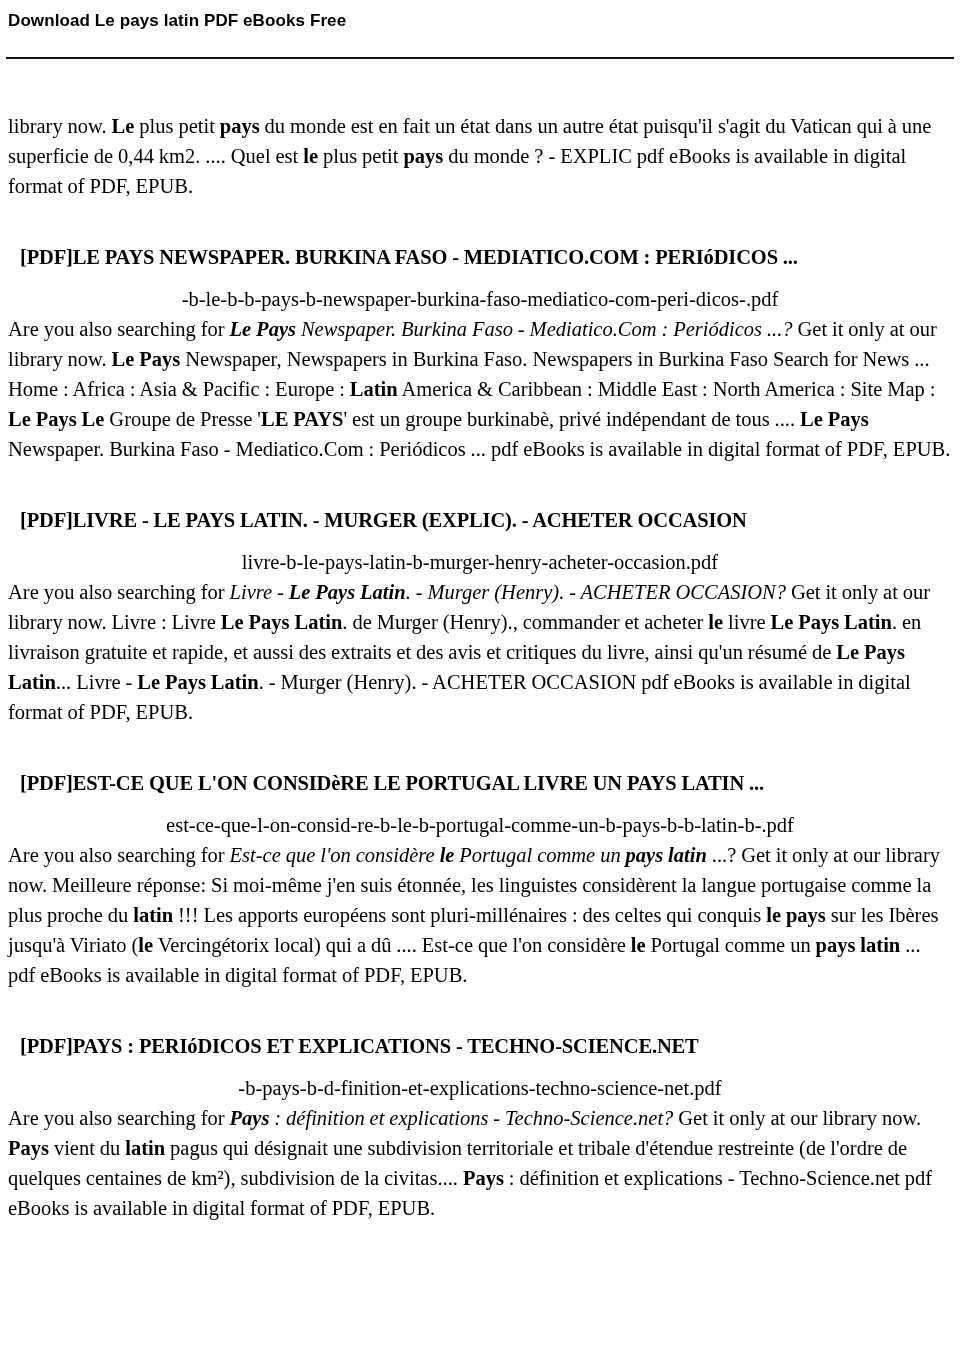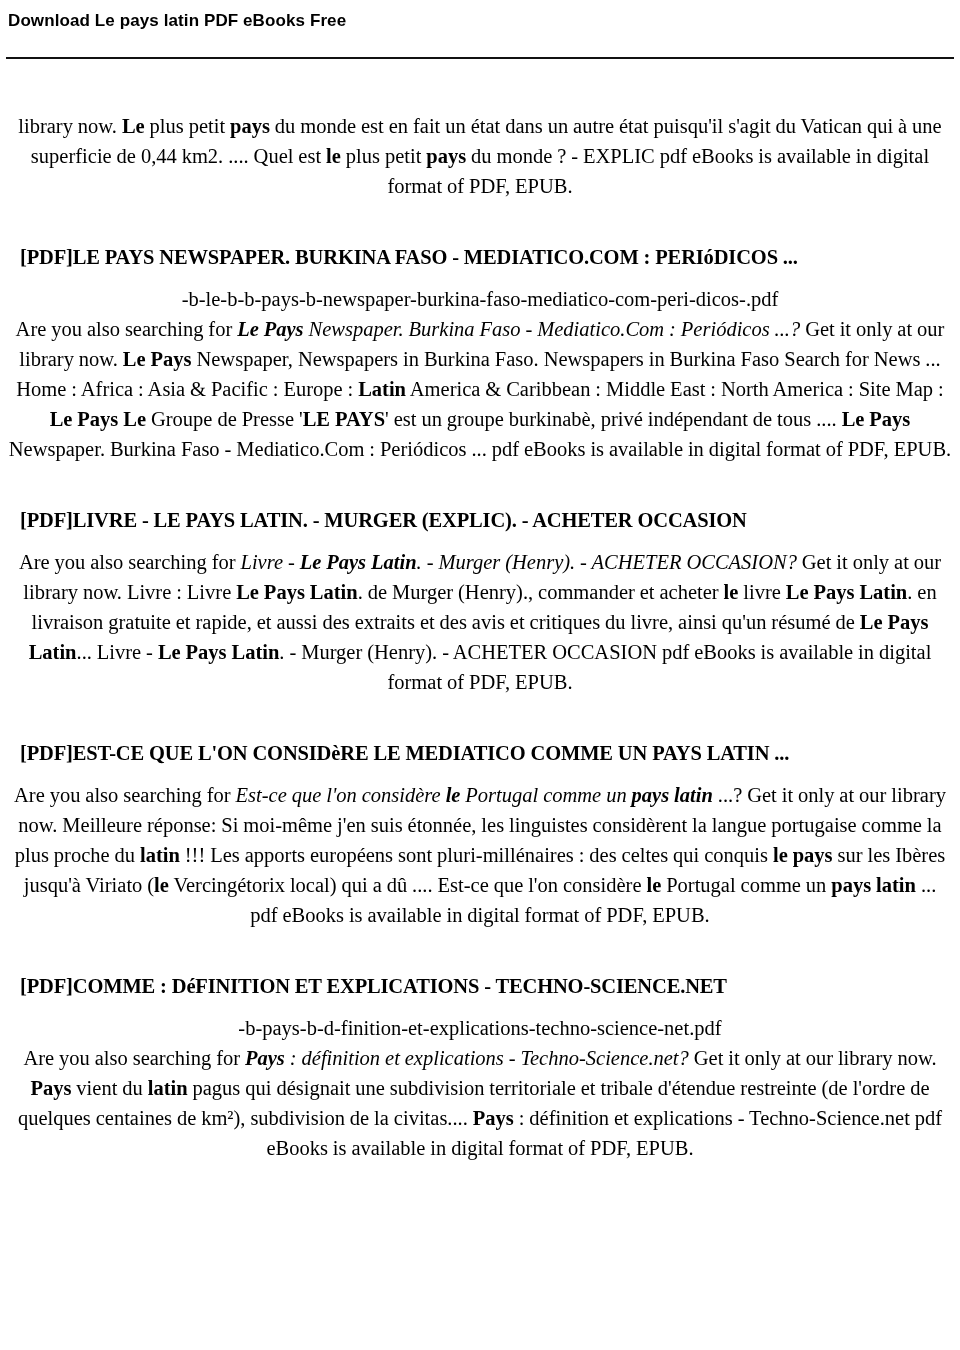--- a/index.html
+++ b/index.html
@@ -50,21 +50,21 @@
   .block {
     margin: 0 0 41px 0;
   }
   .block:last-child {
     margin-bottom: 0;
   }
   p.para {
     margin: 0;
     font-size: 20.5px;
     line-height: 30px;
-    text-align: center;
+    text-align: left;
     word-spacing: -0.2px;
   }
   p.heading {
     margin: 12px;
     font-size: 20.5px;
     line-height: 30px;
     font-weight: bold;
     letter-spacing: -0.15px;
   }
   p.filename {
@@ -92,26 +92,28 @@
       <div class="block">
         <p class="para"><span>library now. </span><b>Le</b><span> plus petit </span><b>pays</b><span> du monde est en fait un état dans un autre état puisqu'il s'agit du Vatican qui à une superficie de 0,44 km2. .... Quel est </span><b>le</b><span> plus petit </span><b>pays</b><span> du monde ? - EXPLIC pdf eBooks is available in digital format of PDF, EPUB.</span></p>
       </div>
       <div class="block">
         <p class="heading">[PDF]LE PAYS NEWSPAPER. BURKINA FASO - MEDIATICO.COM : PERIóDICOS ...</p>
         <p class="filename">-b-le-b-b-pays-b-newspaper-burkina-faso-mediatico-com-peri-dicos-.pdf</p>
         <p class="para"><span>Are you also searching for </span><span class="bi">Le Pays</span><i> Newspaper. Burkina Faso - Mediatico.Com : Periódicos ...?</i><span> Get it only at our library now. </span><b>Le Pays</b><span> Newspaper, Newspapers in Burkina Faso. Newspapers in Burkina Faso Search for News ... Home : Africa : Asia &amp; Pacific : Europe : </span><b>Latin</b><span> America &amp; Caribbean : Middle East : North America : Site Map : </span><b>Le Pays Le</b><span> Groupe de Presse '</span><b>LE PAYS</b><span>' est un groupe burkinabè, privé indépendant de tous .... </span><b>Le Pays</b><span> Newspaper. Burkina Faso - Mediatico.Com : Periódicos ... pdf eBooks is available in digital format of PDF, EPUB.</span></p>
       </div>
       <div class="block">
         <p class="heading">[PDF]LIVRE - LE PAYS LATIN. - MURGER (EXPLIC). - ACHETER OCCASION</p>
+        <p class="filename">livre-b-le-pays-latin-b-murger-henry-acheter-occasion.pdf</p>
         <p class="para"><span>Are you also searching for </span><i>Livre - </i><span class="bi">Le Pays Latin</span><i>. - Murger (Henry). - ACHETER OCCASION?</i><span> Get it only at our library now. Livre : Livre </span><b>Le Pays Latin</b><span>. de Murger (Henry)., commander et acheter </span><b>le</b><span> livre </span><b>Le Pays Latin</b><span>. en livraison gratuite et rapide, et aussi des extraits et des avis et critiques du livre, ainsi qu'un résumé de </span><b>Le Pays Latin</b><span>... Livre - </span><b>Le Pays Latin</b><span>. - Murger (Henry). - ACHETER OCCASION pdf eBooks is available in digital format of PDF, EPUB.</span></p>
       </div>
       <div class="block">
-        <p class="heading">[PDF]EST-CE QUE L'ON CONSIDèRE LE MEDIATICO COMME UN PAYS LATIN ...</p>
+        <p class="heading">[PDF]EST-CE QUE L'ON CONSIDèRE LE PORTUGAL LIVRE UN PAYS LATIN ...</p>
+        <p class="filename">est-ce-que-l-on-consid-re-b-le-b-portugal-comme-un-b-pays-b-b-latin-b-.pdf</p>
         <p class="para"><span>Are you also searching for </span><i>Est-ce que l'on considère </i><span class="bi">le</span><i> Portugal comme un </i><span class="bi">pays latin</span><span> ...?</span><span> Get it only at our library now. Meilleure réponse: Si moi-même j'en suis étonnée, les linguistes considèrent la langue portugaise comme la plus proche du </span><b>latin</b><span> !!! Les apports européens sont pluri-millénaires : des celtes qui conquis </span><b>le pays</b><span> sur les Ibères jusqu'à Viriato (</span><b>le</b><span> Vercingétorix local) qui a dû .... Est-ce que l'on considère </span><b>le</b><span> Portugal comme un </span><b>pays latin</b><span> ... pdf eBooks is available in digital format of PDF, EPUB.</span></p>
       </div>
       <div class="block">
-        <p class="heading">[PDF]COMME : DéFINITION ET EXPLICATIONS - TECHNO-SCIENCE.NET</p>
+        <p class="heading">[PDF]PAYS : PERIóDICOS ET EXPLICATIONS - TECHNO-SCIENCE.NET</p>
         <p class="filename">-b-pays-b-d-finition-et-explications-techno-science-net.pdf</p>
         <p class="para"><span>Are you also searching for </span><span class="bi">Pays</span><i> : définition et explications - Techno-Science.net?</i><span> Get it only at our library now. </span><b>Pays</b><span> vient du </span><b>latin</b><span> pagus qui désignait une subdivision territoriale et tribale d'étendue restreinte (de l'ordre de quelques centaines de km²), subdivision de la civitas.... </span><b>Pays</b><span> : définition et explications - Techno-Science.net pdf eBooks is available in digital format of PDF, EPUB.</span></p>
       </div>
     </div>
 
 </div>
 
 </body></html>

